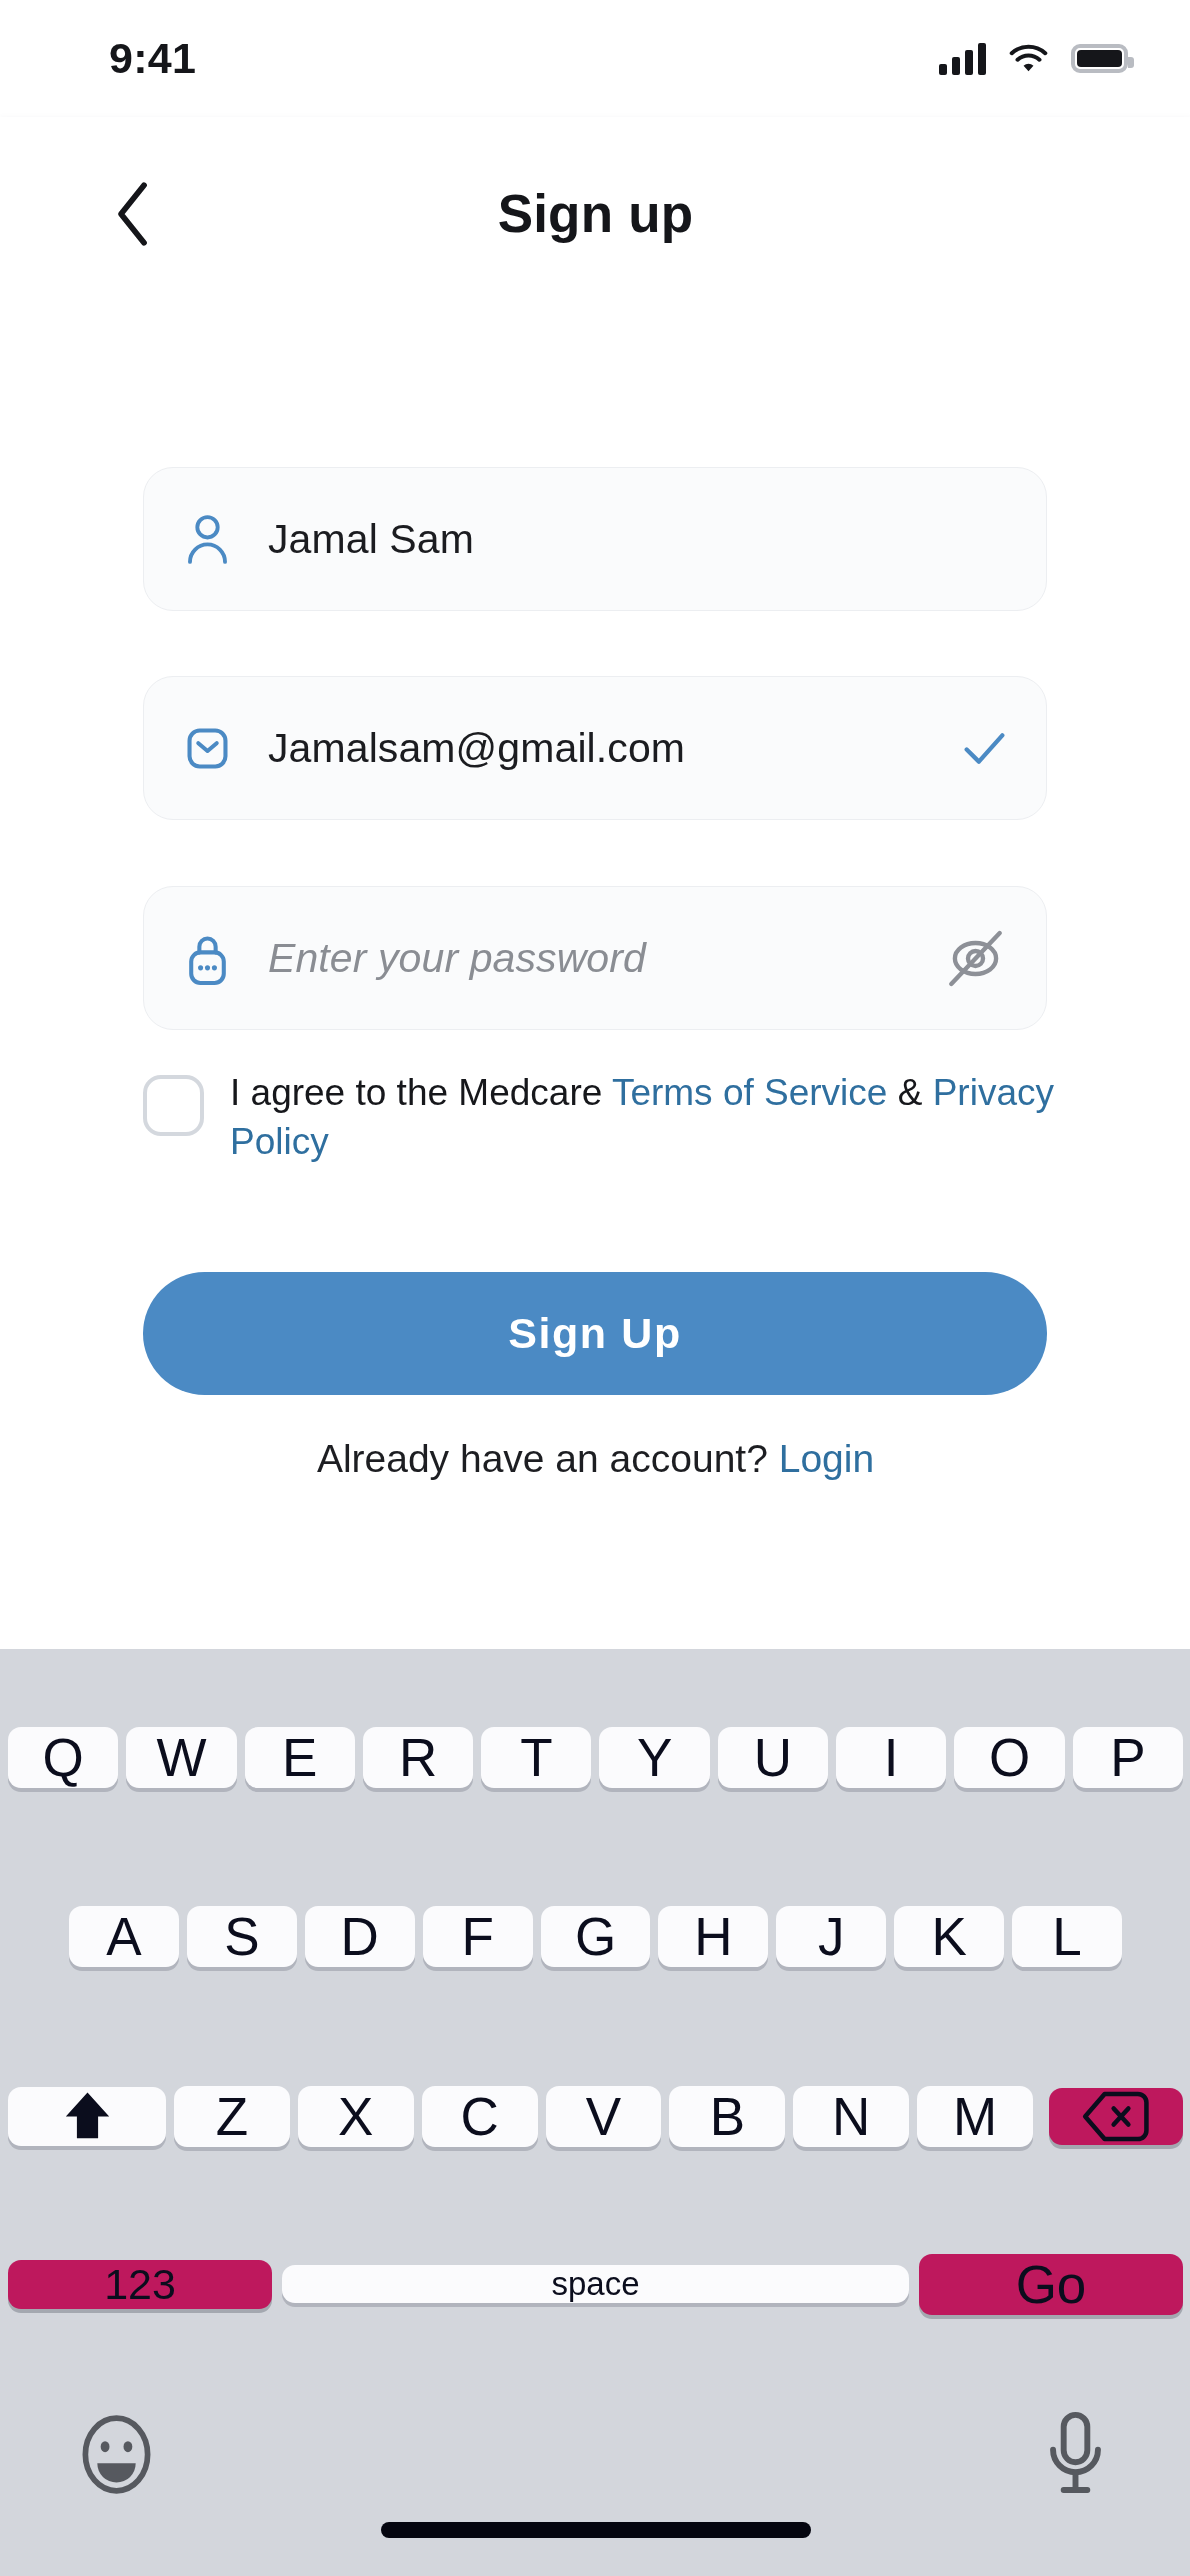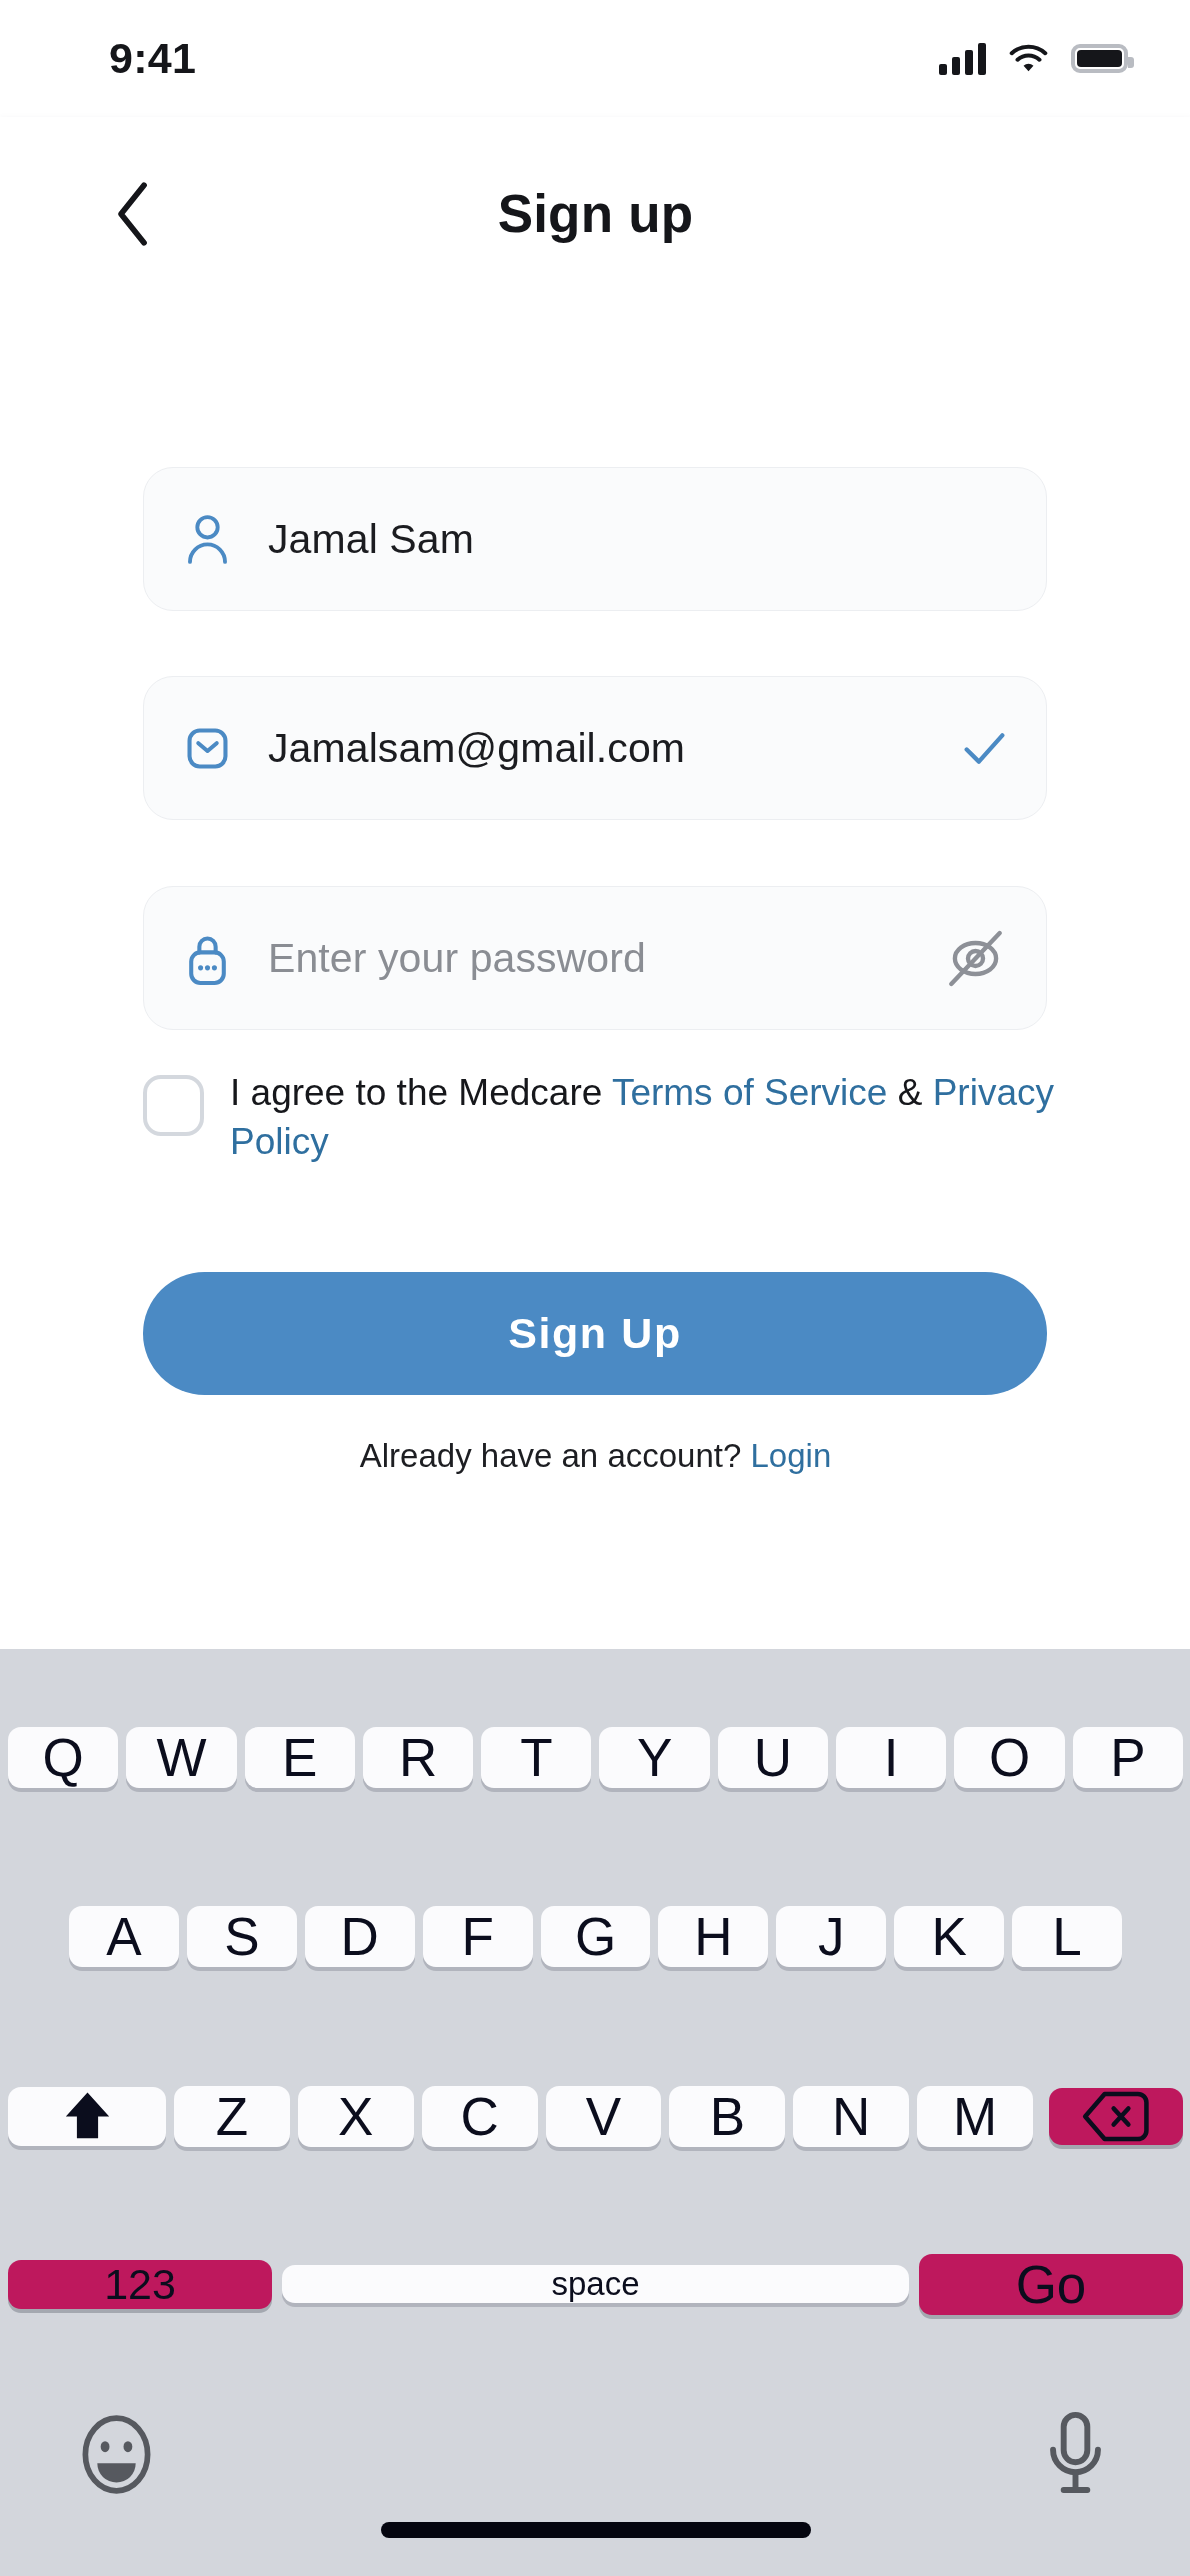--- a/index.html
+++ b/index.html
@@ -41,41 +41,41 @@
 
   
   .form { position:absolute; top:309px; left:0; width:1191px; height:1340px; background:#fff; }
   .field {
     position:absolute; left:143px; width:904px; height:144px;
     background:#fafbfc; border:1.5px solid #eceef1; border-radius:30px;
     display:flex; align-items:center; padding:4px 39px;
   }
   .field .ico { width:61px; display:flex; align-items:center; justify-content:flex-start; flex:none; }
   .field .val { font-size:41px; color:#1b1c20; margin-left:24px; letter-spacing:0.1px; }
-  .field .val.ph { color:#8a8d93; }
+  .field .val.ph { color:#8a8d93;font-style:italic; }
   .field .tail { margin-left:auto; display:flex; align-items:center; }
   #f-name { top:158px; }
   #f-email { top:367px; }
   #f-pass  { top:577px; }
 
   
   .terms { position:absolute; left:143px; top:760px; width:918px; display:flex; gap:26px; }
   .cbox { flex:none; width:61px; height:61px; border:4px solid #d4d8de; border-radius:18px;
           background:#fff; margin-top:6px; }
   .terms-txt { font-size:37px; line-height:1.32; color:#16171b; }
   .terms-txt a { color:#2f6f9f; text-decoration:none;text-align:right; }
 
   .signup-btn {
     position:absolute; left:143px; top:963px; width:904px; height:123px;
     background:#4b8ac4; border:none; border-radius:63px; color:#ffffff;
     font-family:"Liberation Sans", sans-serif;
     font-size:43px; font-weight:700; letter-spacing:1.6px;
   }
   .login-row { position:absolute; top:1128px; left:0; width:1191px; text-align:center;
-               font-size:33px; color:#1d1e22; }
+               font-size:39px; color:#1d1e22; }
   .login-row a { color:#2f6f9f; text-decoration:none; }
 
   
   .kb { position:absolute; left:0; top:1649px; width:1191px; height:927px; background:#d3d6dc; }
   .krow { display:flex; align-items:center; }
   .key {
     background:#fbfbfd; border-radius:13px; box-shadow:0 4px 0 rgba(136,140,150,0.45);
     display:flex; align-items:center; justify-content:center;
     font-size:53px; color:#0b0d1d; font-family:"Liberation Sans", sans-serif;
   }

